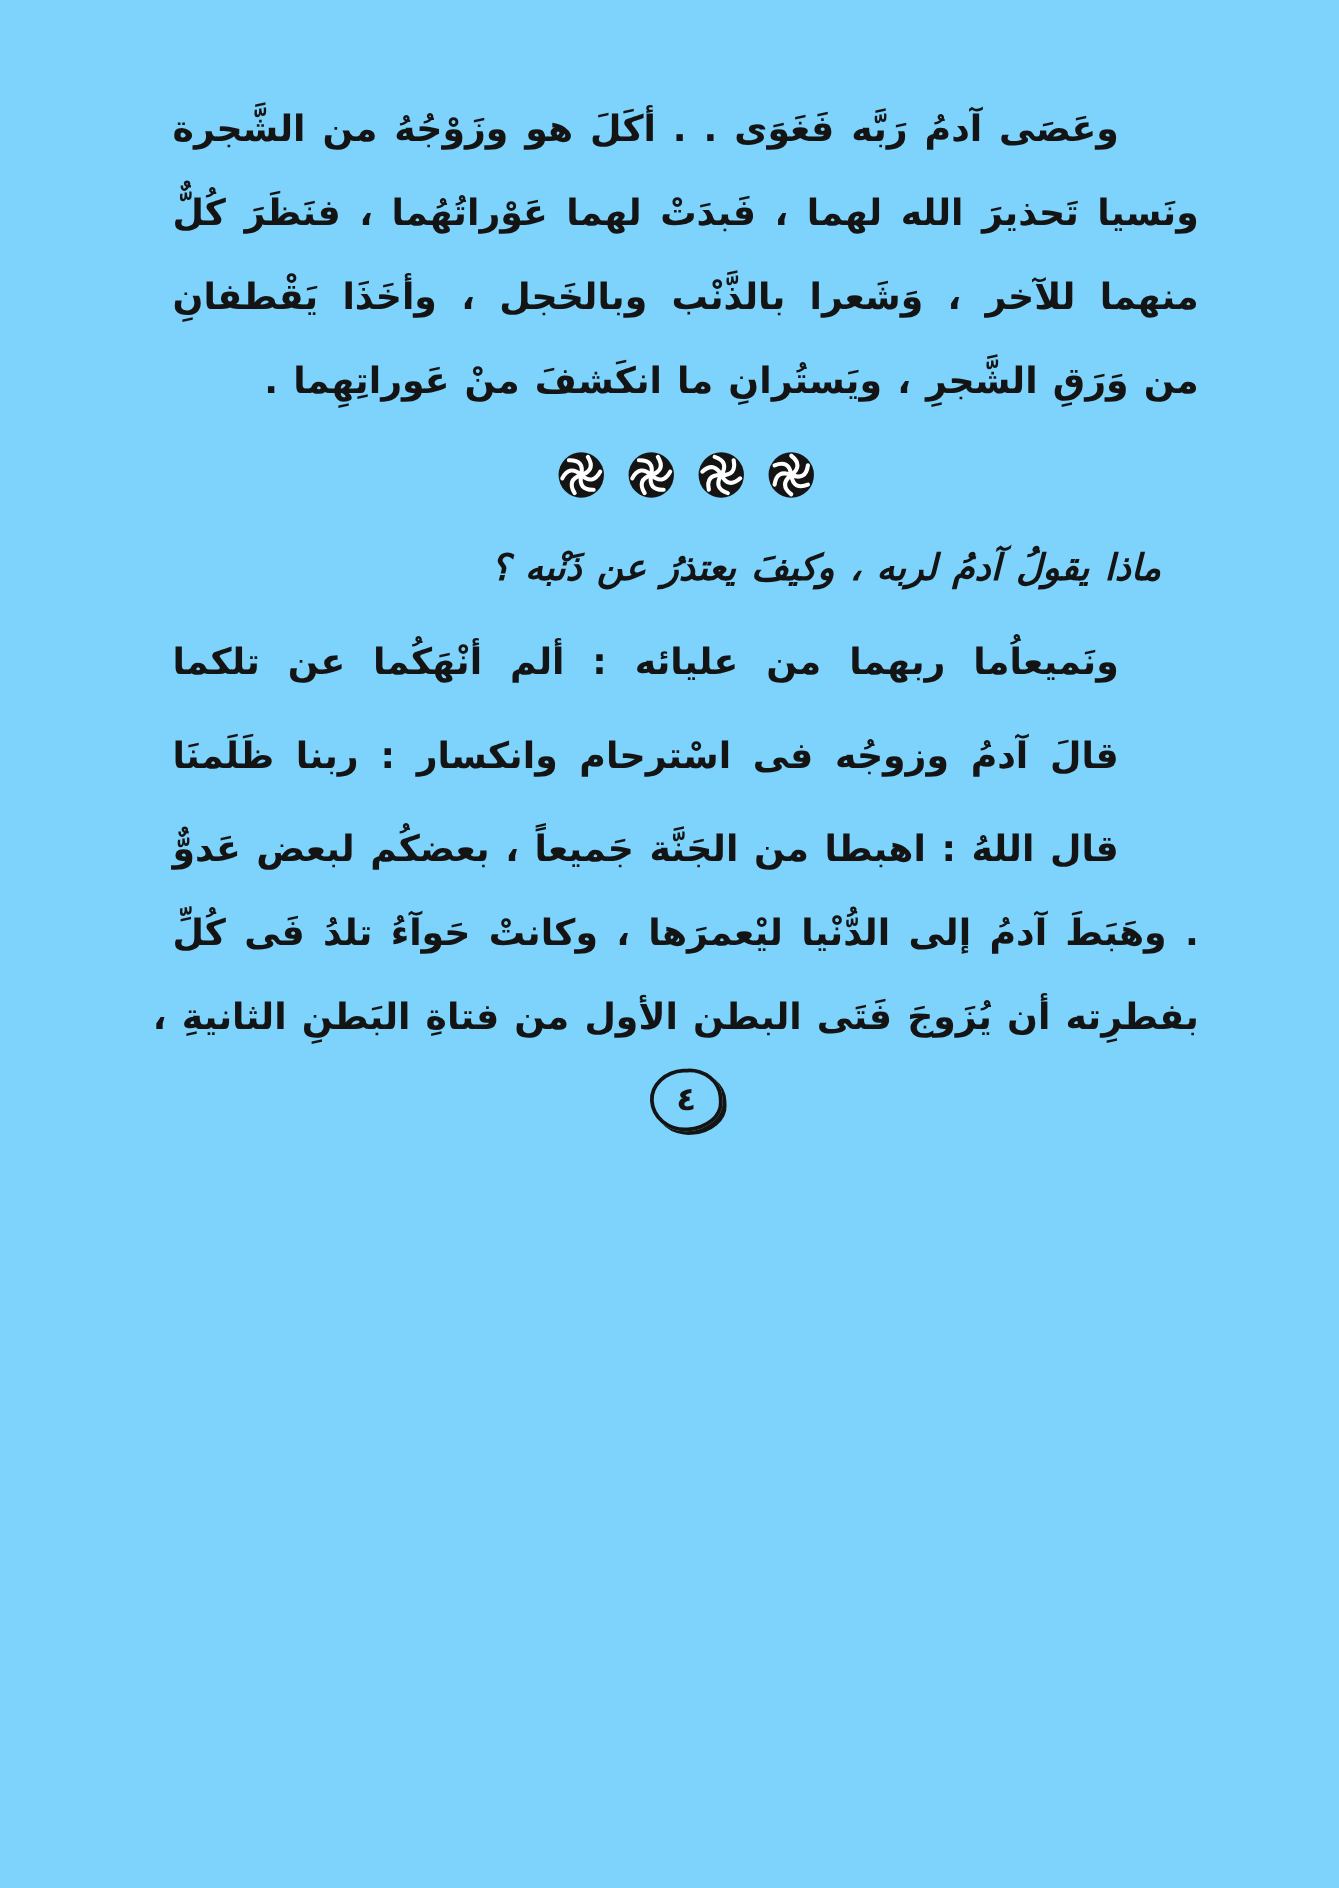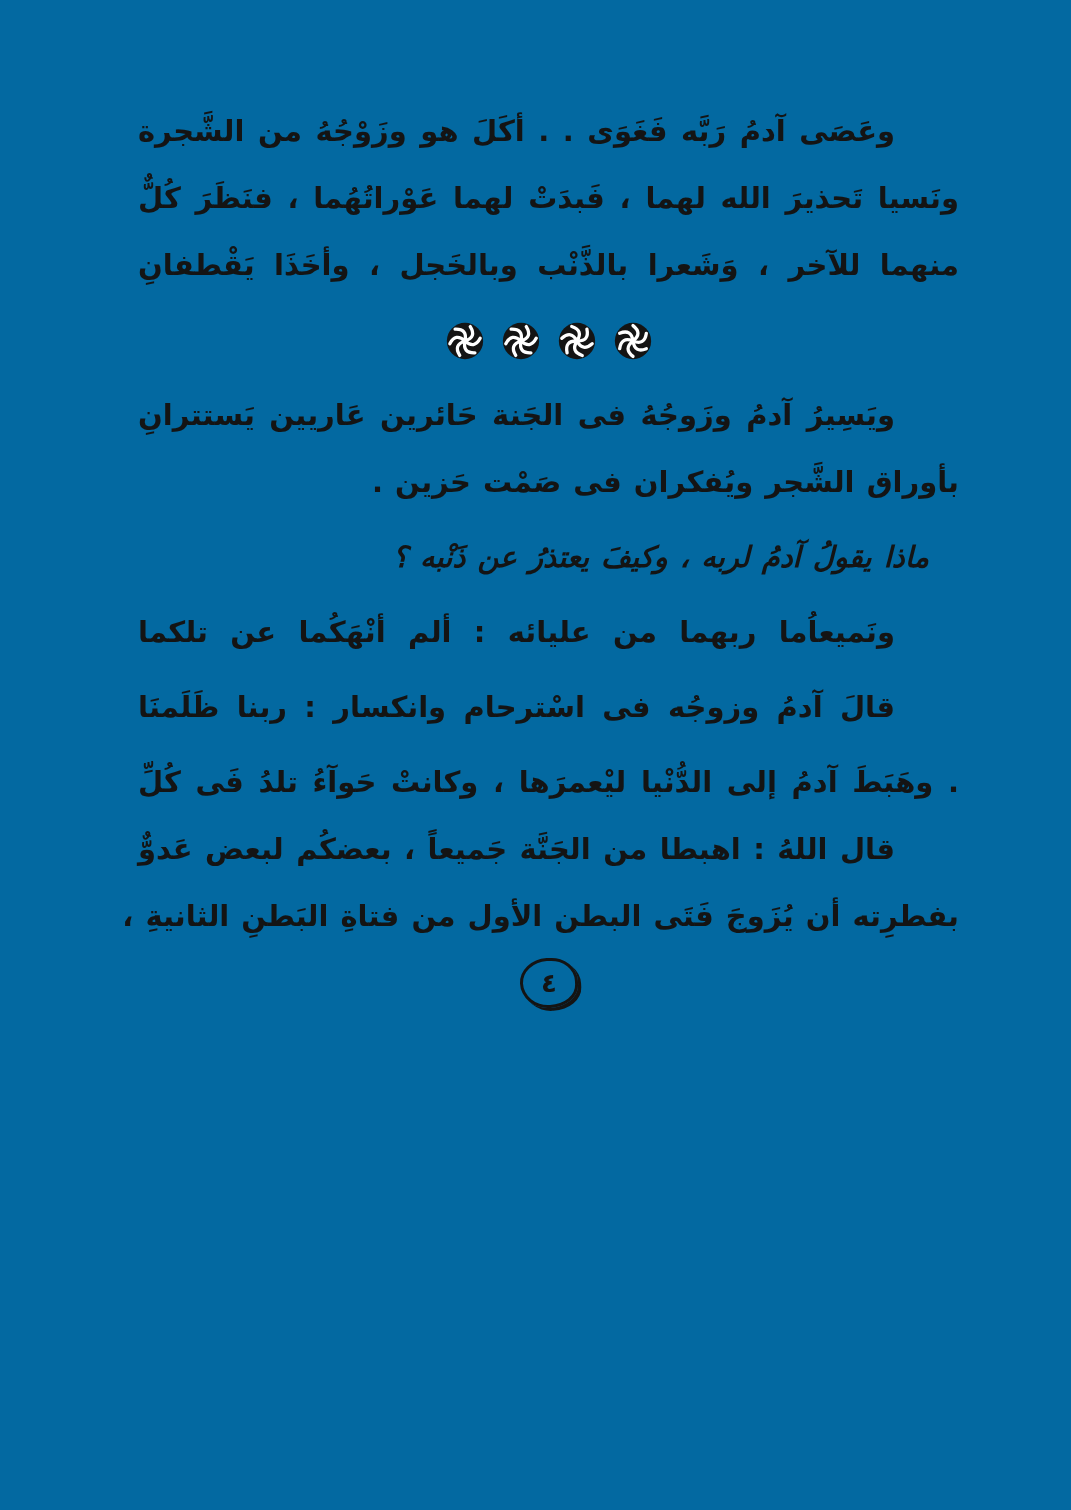--- a/index.html
+++ b/index.html
@@ -12,22 +12,22 @@
     height: 1510px;
     overflow: hidden;
     color: #141414;
     font-family: "DejaVu Sans", sans-serif;
   }
   .page {
     direction: rtl;
     box-sizing: border-box;
     width: 1071px;
     height: 1510px;
-    padding: 98px 112px 0 138px;
-    background: #0369a1;
+    padding: 70px 112px 0 138px;
+    background: #7dd3fc;
   }
   .para { margin: 0 0 8px 0; }
   .line {
     font-size: 29px;
     font-weight: bold;
     line-height: 67px;
     height: 67px;
     text-align: justify;
     text-align-last: justify;
     word-spacing: 2px;
@@ -71,20 +71,21 @@
 </style>
 </head>
 <body>
 
 <div class="page">
 
   <div class="para">
     <div class="line p-first">وعَصَى آدمُ رَبَّه فَغَوَى . . أكَلَ هو وزَوْجُهُ من الشَّجرة</div>
     <div class="line">ونَسيا تَحذيرَ الله لهما ، فَبدَتْ لهما عَوْراتُهُما ، فنَظَرَ كُلٌّ</div>
     <div class="line">منهما للآخر ، وَشَعرا بالذَّنْب وبالخَجل ، وأخَذَا يَقْطفانِ</div>
+    <div class="line short">من وَرَقِ الشَّجرِ ، ويَستُرانِ ما انكَشفَ منْ عَوراتِهِما .</div>
   </div>
 
   <div class="ornament-row">
     <svg class="rosette" viewBox="0 0 40 40">
       <circle cx="20" cy="20" r="16.5" fill="#141414"></circle>
       <g stroke="#ffffff" stroke-width="3" fill="none" stroke-linecap="round">
         <path d="M20 6 Q29 13 20 20 Q11 27 20 34"></path>
         <path d="M20 6 Q29 13 20 20 Q11 27 20 34" transform="rotate(120 20 20)"></path>
         <path d="M20 6 Q29 13 20 20 Q11 27 20 34" transform="rotate(240 20 20)"></path>
       </g>
@@ -108,40 +109,36 @@
     <svg class="rosette" viewBox="0 0 40 40">
       <circle cx="20" cy="20" r="16.5" fill="#141414"></circle>
       <g stroke="#ffffff" stroke-width="3" fill="none" stroke-linecap="round">
         <path d="M20 6 Q29 13 20 20 Q11 27 20 34" transform="rotate(20 20 20)"></path>
         <path d="M20 6 Q29 13 20 20 Q11 27 20 34" transform="rotate(140 20 20)"></path>
         <path d="M20 6 Q29 13 20 20 Q11 27 20 34" transform="rotate(260 20 20)"></path>
       </g>
     </svg>
   </div>
 
-  <div class="para">
-    <div class="line p-first">ويَسِيرُ آدمُ وزَوجُهُ فى الجَنة حَائرين عَاريين يَستترانِ</div>
-    <div class="line short">بأوراق الشَّجر ويُفكران فى صَمْت حَزين .</div>
-  </div>
 
   <div class="para">
     <div class="line p-first-sm short">ماذا يقولُ آدمُ لربه ، وكيفَ يعتذرُ عن ذَنْبه ؟</div>
   </div>
 
   <div class="para">
     <div class="line p-first">ونَميعاُما ربهما من عليائه : ألم أنْهَكُما عن تلكما</div>
   </div>
 
   <div class="para">
     <div class="line p-first">قالَ آدمُ وزوجُه فى اسْترحام وانكسار : ربنا ظَلَمنَا</div>
   </div>
 
   <div class="para">
+    <div class="line p-first">قال اللهُ : اهبطا من الجَنَّة جَميعاً ، بعضكُم لبعض عَدوٌّ</div>
     <div class="line">. وهَبَطَ آدمُ إلى الدُّنْيا ليْعمرَها ، وكانتْ حَوآءُ تلدُ فَى كُلِّ</div>
-    <div class="line p-first">قال اللهُ : اهبطا من الجَنَّة جَميعاً ، بعضكُم لبعض عَدوٌّ</div>
     <div class="line">بفطرِته أن يُزَوجَ فَتَى البطن الأول من فتاةِ البَطنِ الثانيةِ ،</div>
   </div>
 
   <div class="pagenum-row">
     <div class="pagenum-badge">
       <span>٤</span>
     </div>
   </div>
 
 </div>

